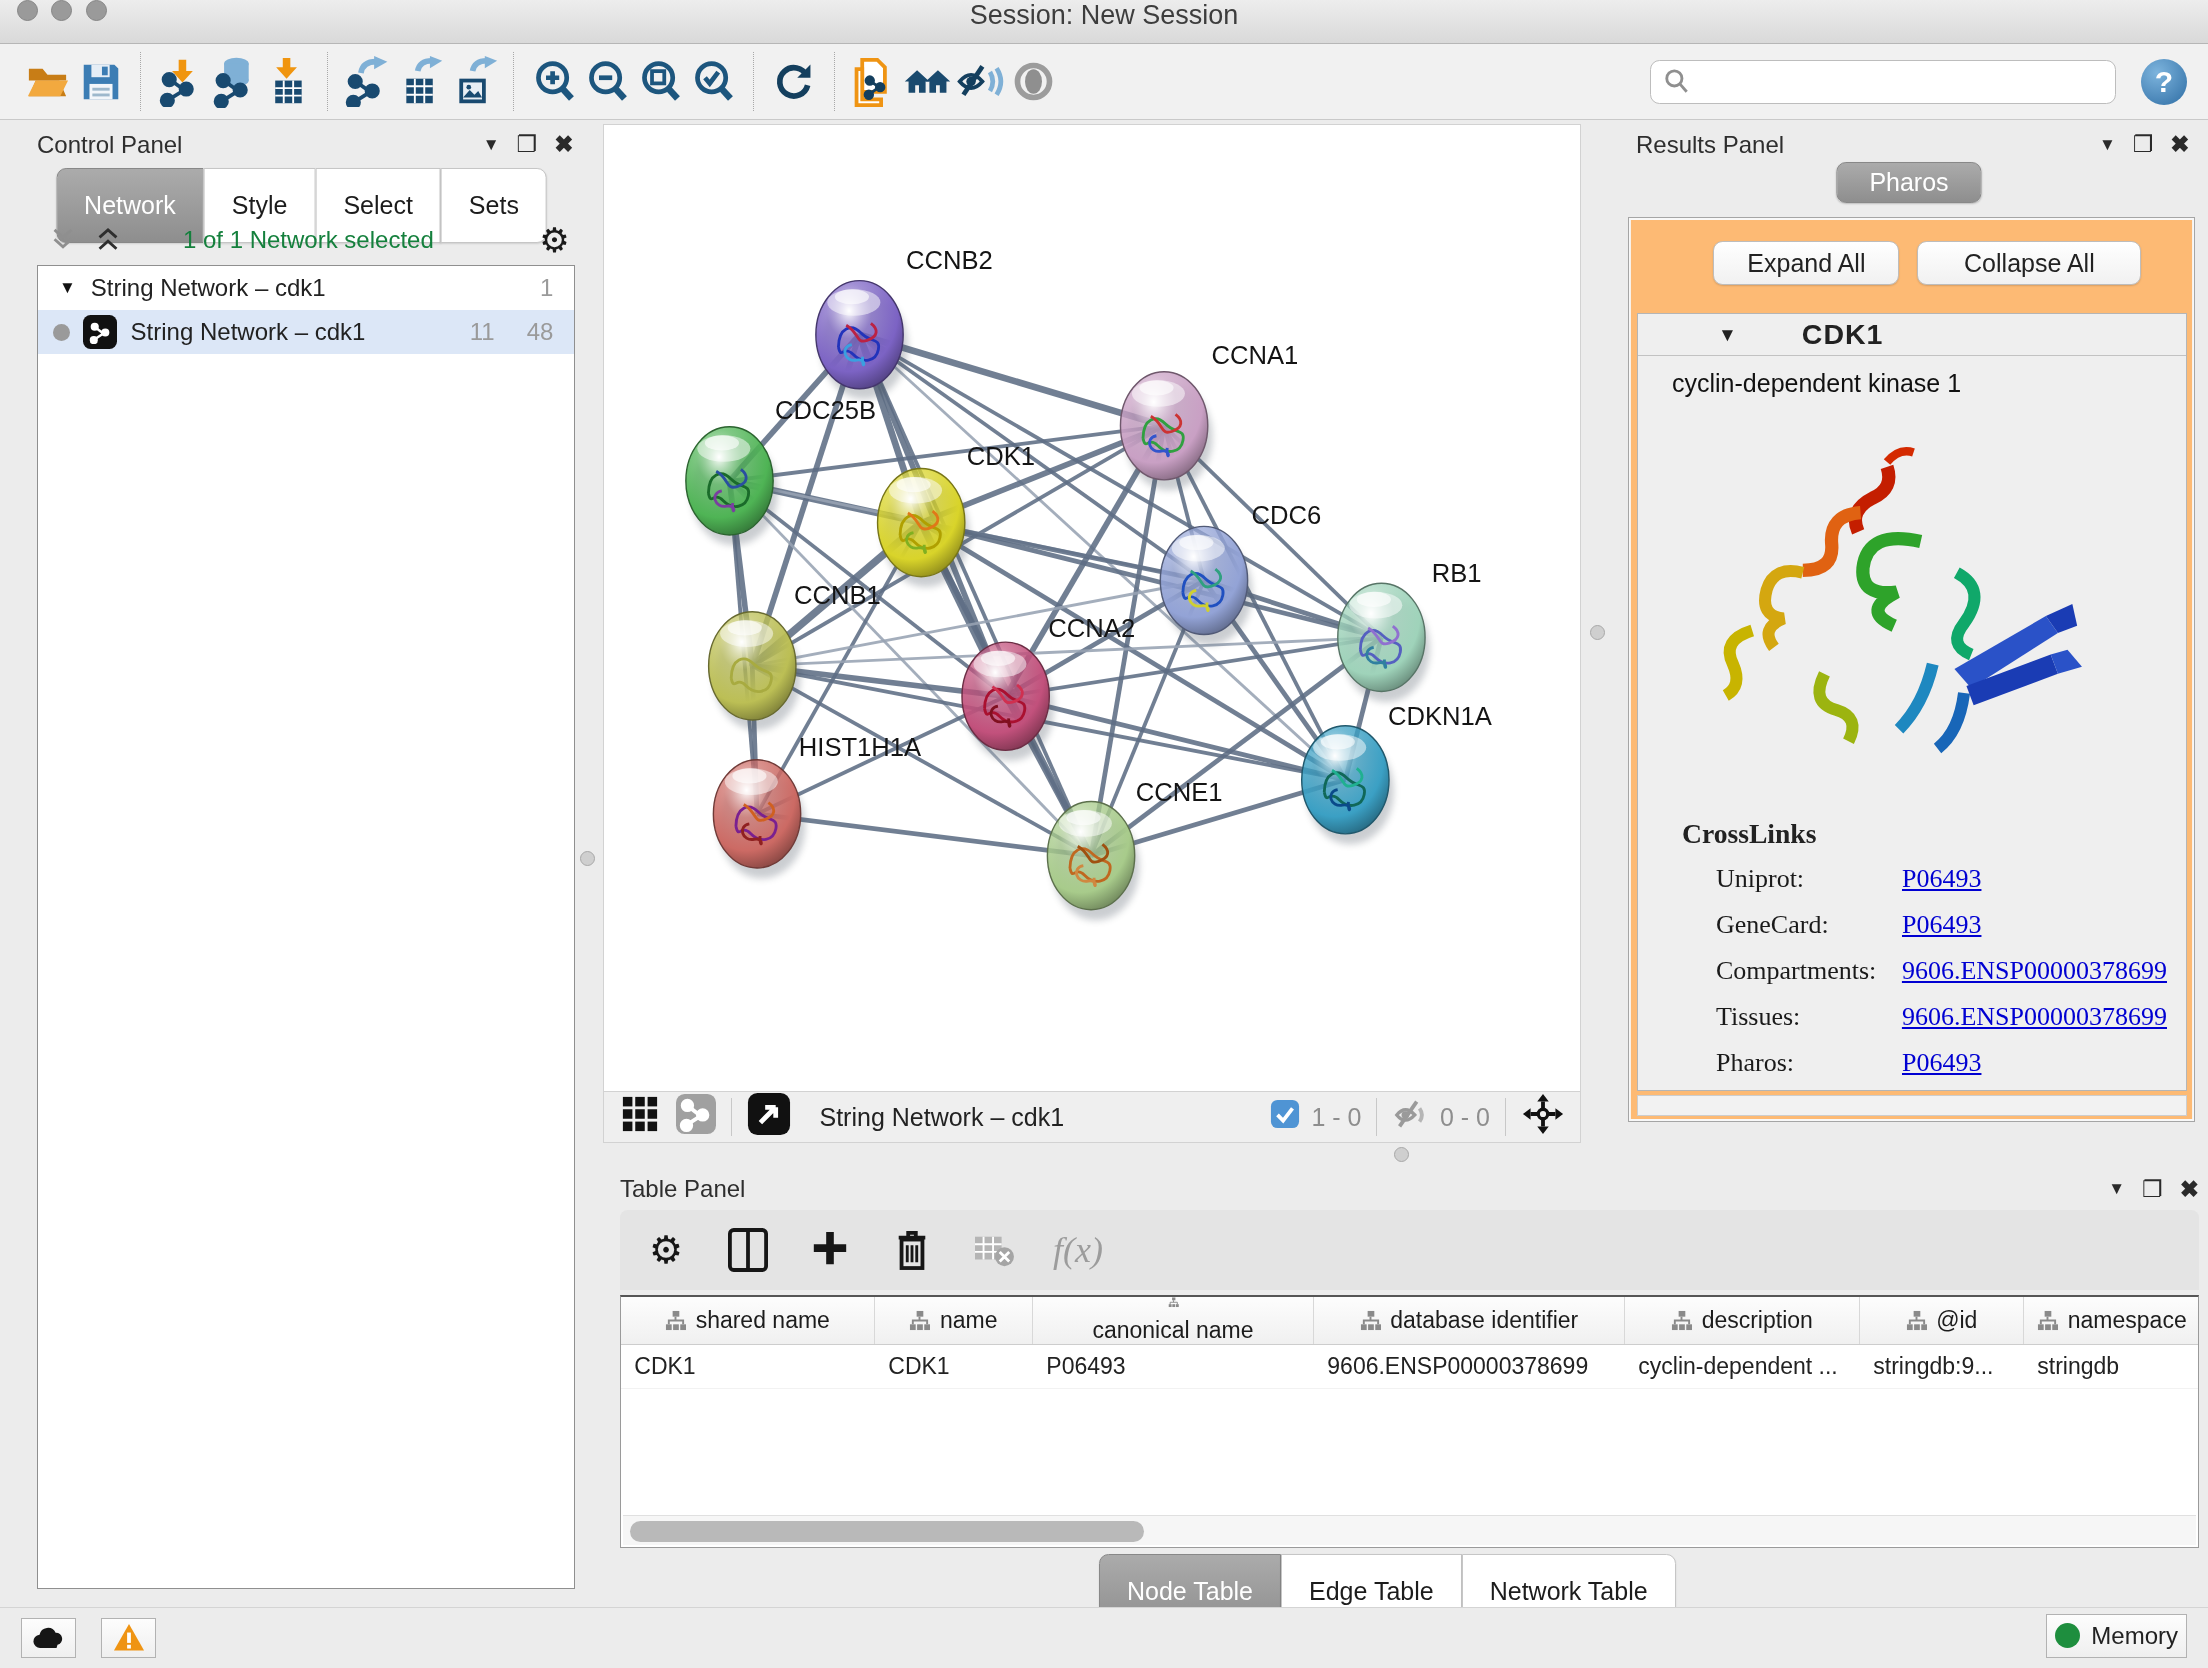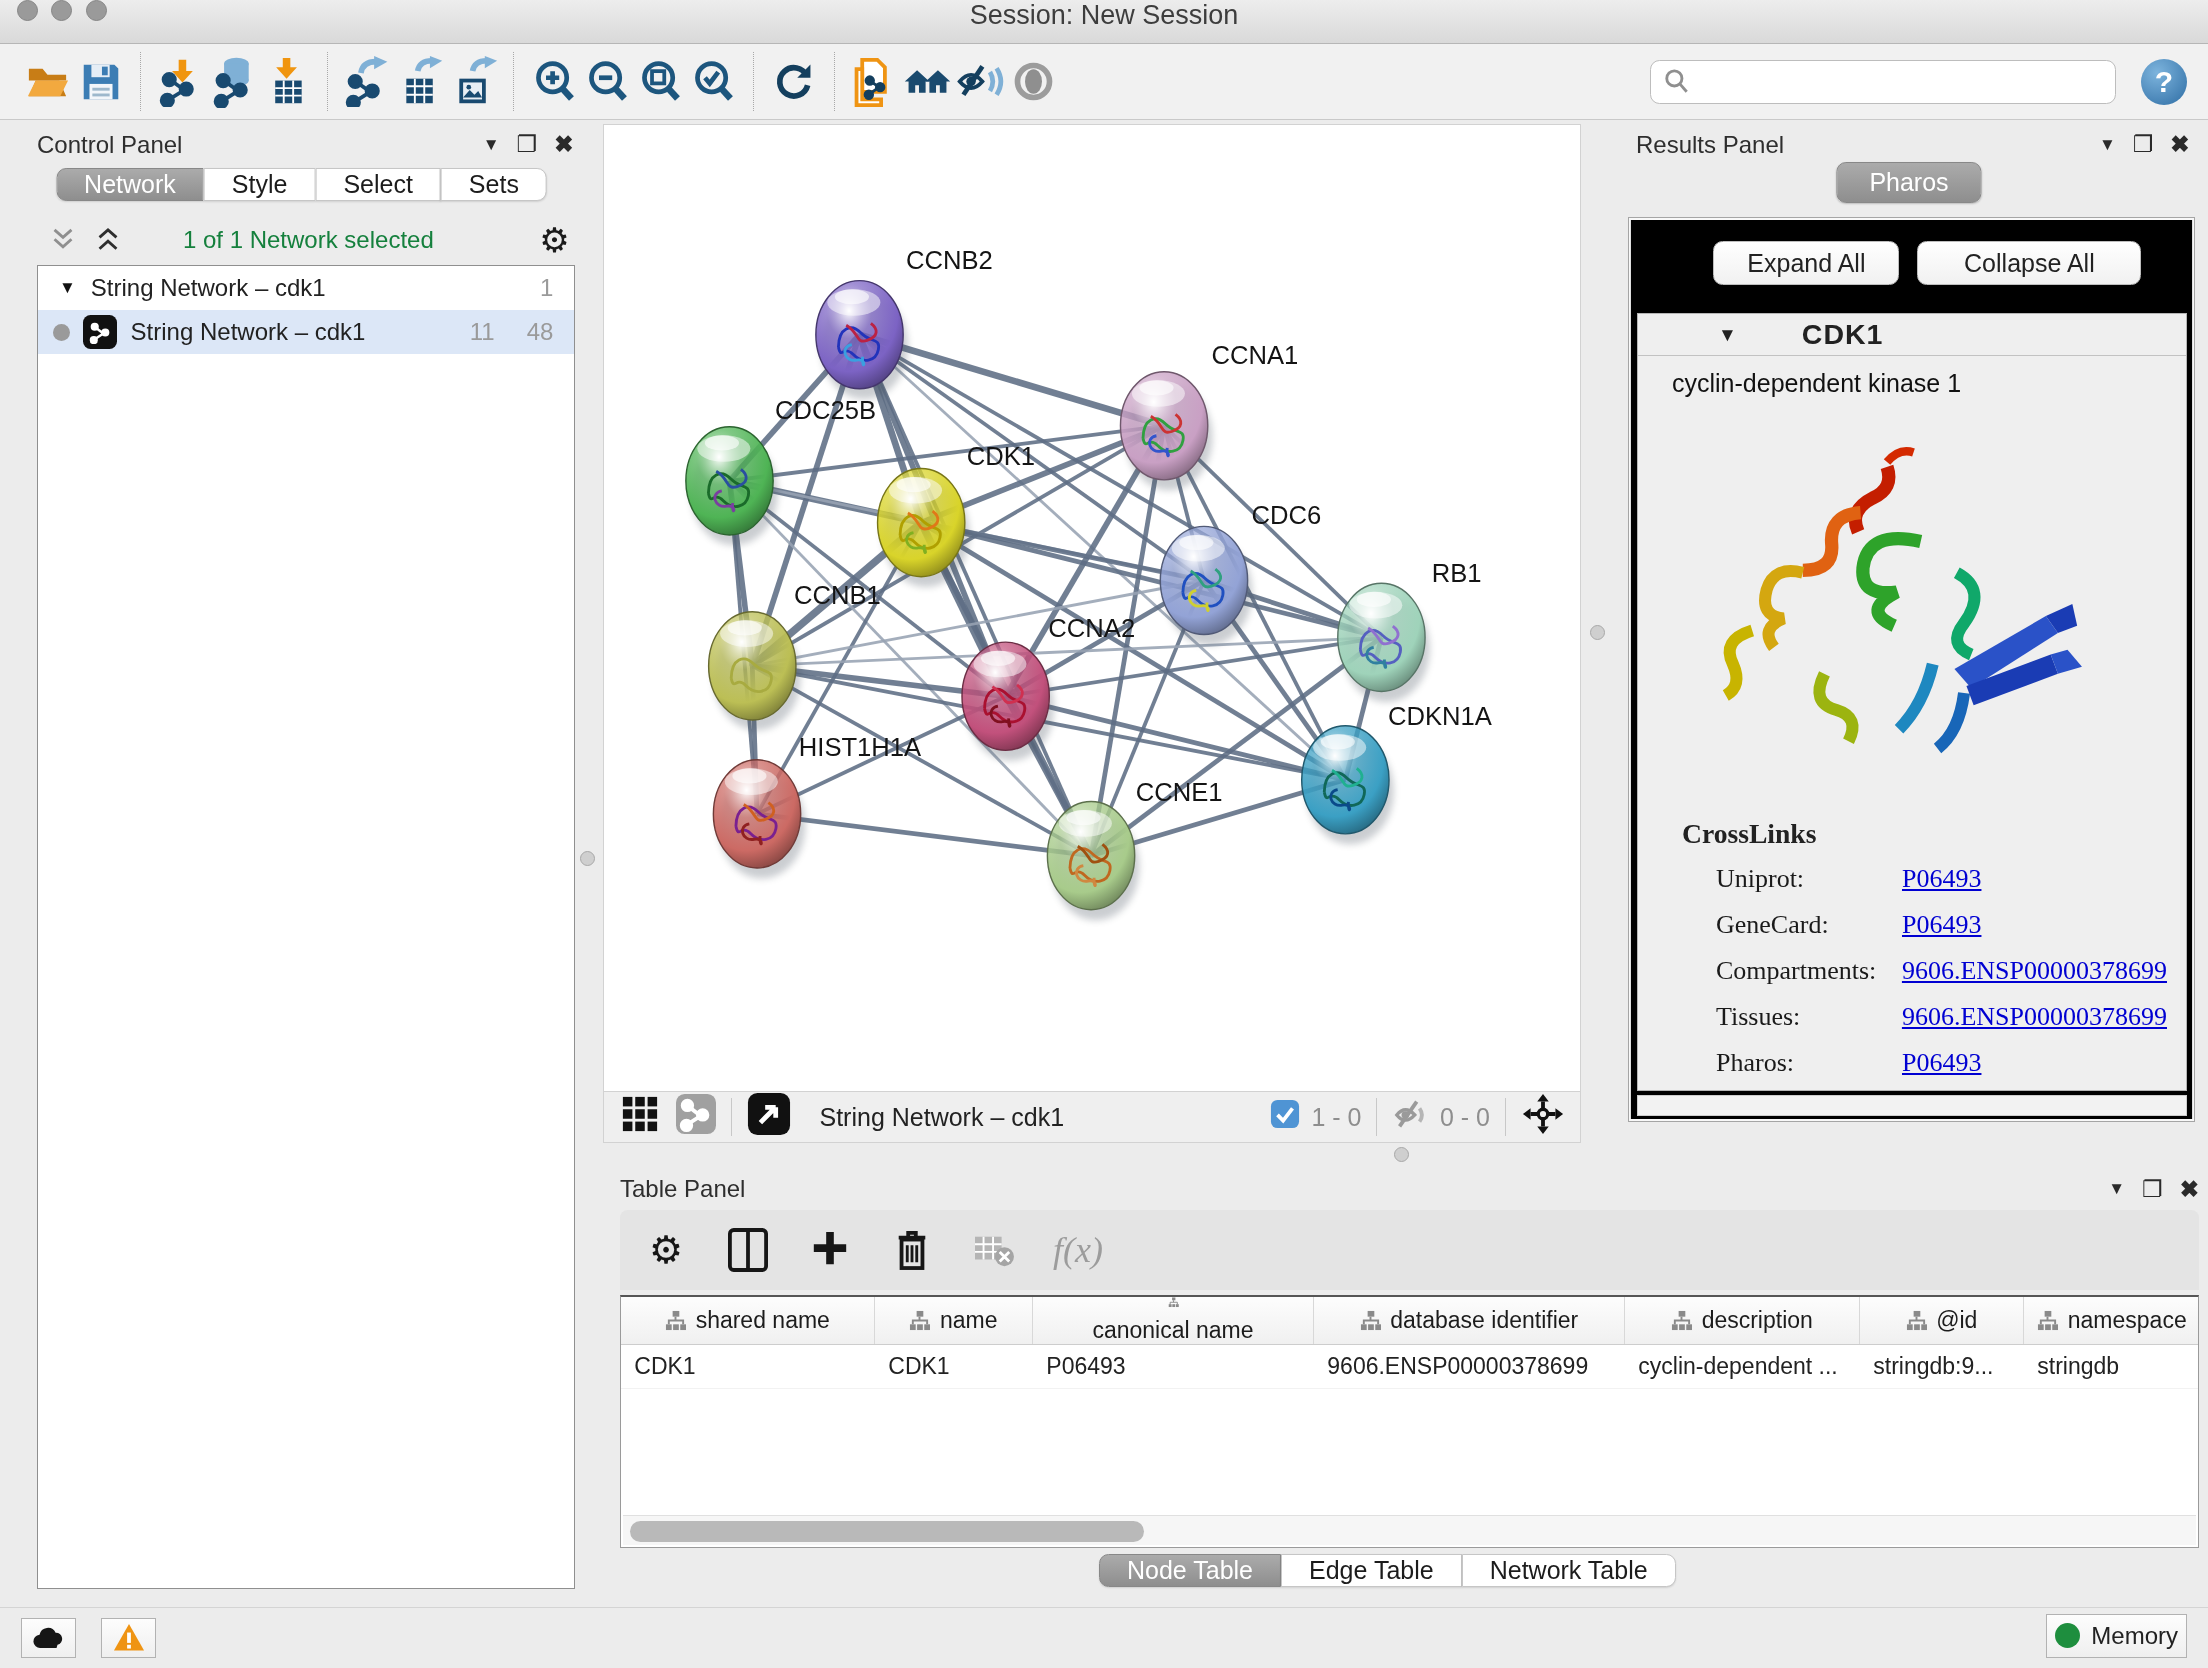--- a/index.html
+++ b/index.html
@@ -14,21 +14,21 @@
 
 #toolbar{left:0;top:44px;width:2208px;height:76px;background:#f1f1f1;border-bottom:1px solid #c9c9c9;display:flex;align-items:center;padding:0 21px}
 .tbtn{width:53px;height:57px;display:flex;align-items:center;justify-content:center;flex:none}
 .vsep{width:0;height:59px;border-left:1.9px dotted #a8a8a8;margin:0 13.3px;flex:none}
 #search-box{margin-left:auto;width:466px;height:44px;background:#fff;border:1.9px solid #bdbdbd;border-radius:9.5px;display:flex;align-items:center;padding:0 11.4px;flex:none}
 #help-btn{width:46px;height:46px;border-radius:50%;background:radial-gradient(circle at 35% 30%,#7db4dd,#2e6da4);color:#fff;font-size:30px;font-weight:bold;display:flex;align-items:center;justify-content:center;margin-left:25px;flex:none}
 
 .panel-head{display:flex;align-items:center;font-size:24px;color:#2e2e2e}
 .win-icons{margin-left:auto;display:flex;gap:17px;align-items:center;font-size:23px;color:#2a2a2a}
 .tabbar{display:inline-flex}
-.tab{padding:1px 27px;background:#fff;border:1px solid #c6c6c6;font-size:25px;color:#1c1c1c;box-shadow:0 1px 1.9px rgba(0,0,0,.12)}
+.tab{padding:22px 27px;background:#fff;border:1px solid #c6c6c6;font-size:25px;color:#1c1c1c;box-shadow:0 1px 1.9px rgba(0,0,0,.12)}
 .tab:first-child{border-radius:9.5px 0 0 9.5px}
 .tab:last-child{border-radius:0 9.5px 9.5px 0}
 .tab.sel{background:linear-gradient(#ababab,#8e8e8e);border-color:#888;color:#fff}
 .pill{padding:4.8px 32px;background:linear-gradient(#ababab,#8e8e8e);border:1px solid #888;border-radius:9.5px;font-size:25px;color:#fff;box-shadow:0 1px 1.9px rgba(0,0,0,.2)}
 
 #control-panel{left:20px;top:122px;width:563px;height:1482px}
 #cp-head{left:17px;right:9.5px;top:5.7px;height:34px}
 #cp-tabs{left:50%;transform:translateX(-50%);top:46px;white-space:nowrap}
 #cp-selrow{left:27px;right:13.3px;top:99px;height:38px;display:flex;align-items:center}
 #cp-selrow .txt{position:absolute;left:0;right:0;text-align:center;font-size:24px;color:#15803d}
@@ -44,21 +44,21 @@
 .knob{width:15px;height:15px;border-radius:50%;background:#cfcfcf;border:1px solid #a8a8a8}
 
 #canvas{left:603px;top:124px;width:978px;height:968px;background:#fff;border:1px solid #d2d2d2}
 #canvas-bar{left:603px;top:1092px;width:978px;height:51px;background:#efefef;border:1px solid #d2d2d2;border-top:none;display:flex;align-items:center;font-size:25px}
 .cb-sep{width:0;height:38px;border-left:1px solid #c8c8c8;margin:0 15px}
 .cb-gray{color:#8e8e8e}
 
 #results-panel{left:1617px;top:122px;width:584px;height:1484px}
 #rp-head{left:19px;right:11.4px;top:5.7px;height:34px}
 #rp-tab{left:50%;transform:translateX(-50%);top:40px}
-#rp-outer{left:11.4px;top:95px;width:567px;height:905px;background:#000000;border:1.9px solid #a5a5a5;box-shadow:inset 0 0 0 1.9px #f8f8f8}
+#rp-outer{left:11.4px;top:95px;width:567px;height:905px;background:#fdba74;border:1.9px solid #a5a5a5;box-shadow:inset 0 0 0 1.9px #f8f8f8}
 .rp-btn{position:absolute;top:23px;height:44px;background:linear-gradient(#ffffff,#f1f1f1);border:1px solid #bdbdbd;border-radius:9.5px;font-size:25px;display:flex;align-items:center;justify-content:center;box-shadow:0 1px 1.9px rgba(0,0,0,.15)}
 #rp-inner{position:absolute;left:7.6px;top:95px;width:550px;height:778px;background:#efefef;border:1px solid #b5b5b5}
 #rp-entry-head{height:42px;border-bottom:1px solid #c2c2c2;display:flex;align-items:center}
 #rp-entry-head .tri2{font-size:19px;margin-left:80px}
 #rp-entry-head .nm{font-size:28.5px;font-weight:bold;margin-left:65px;letter-spacing:1px}
 #rp-desc{margin:13.3px 0 0 34px;font-size:25px;color:#111}
 #protein-img{position:absolute;left:28.5px;top:124px}
 .serif{font-family:"Liberation Serif","DejaVu Serif",serif}
 #crosslinks-title{position:absolute;left:44px;top:504px;font-size:27.6px;font-weight:bold}
 #crosslinks{position:absolute;left:78px;top:550px;right:19px}

